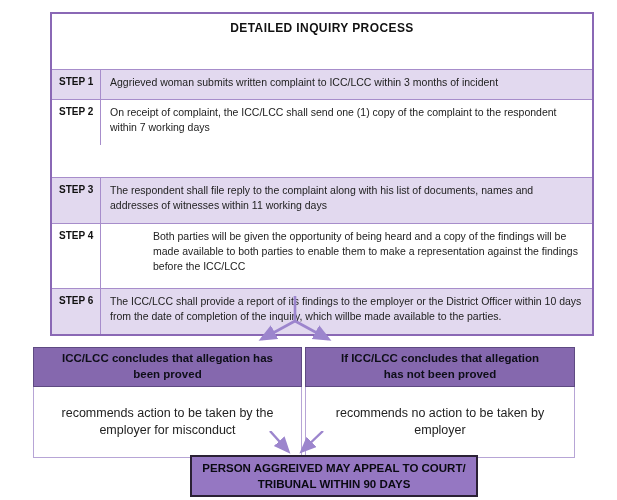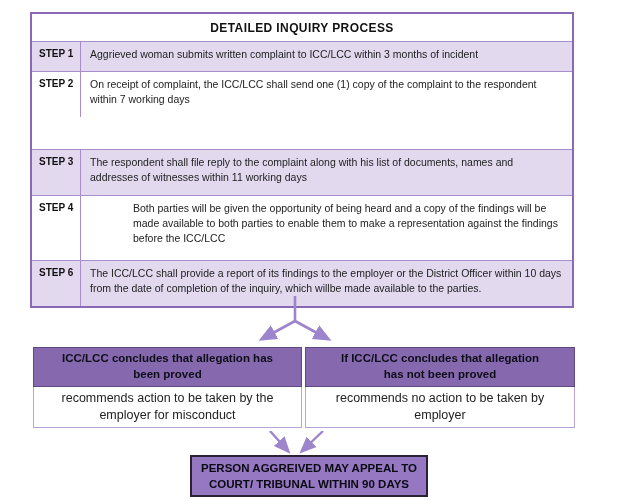--- a/index.html
+++ b/index.html
@@ -6,42 +6,42 @@
   body{
     width:617px;height:500px;position:relative;overflow:hidden;
     background:#ffffff;
     font-family:"Liberation Sans", sans-serif;
     color:#1c1c1c;
   }
   .canvas{position:absolute;inset:0;}
 
   
   .ptable{
-    position:absolute;left:30px;top:12px;width:540px;
+    position:absolute;left:50px;top:12px;width:540px;
     border:2px solid #8a68b5;background:#fff;
   }
   .ptable-title{
     min-height:27px;display:flex;align-items:center;justify-content:center;
     font-weight:bold;font-size:12px;letter-spacing:.4px;color:#111;
     background:#ffffff;
   }
   .prow{
     display:flex;border-top:1.5px solid #a78dcb;background:#ffffff;
   }
   .prow:nth-child(odd){background:#e2d9ef;}
   .prow-label{
     width:49px;flex:0 0 49px;border-right:1.5px solid #a78dcb;
     font-weight:bold;font-size:10px;color:#111;
     padding:6px 4px 4px 7px;box-sizing:border-box;white-space:nowrap;
   }
   .prow-text{
     flex:1;font-size:10.5px;line-height:1.45;color:#222;
     padding:5px 10px 5px 9px;box-sizing:border-box;
   }
-  .r1{min-height:29px;} .r2{min-height:45px;} .r3{min-height:45px;margin-top:32px;}
+  .r1{min-height:29px;margin-top:28px;} .r2{min-height:45px;} .r3{min-height:45px;margin-top:32px;}
   .r4{min-height:64px;gap:43px;} .r5{min-height:24px;} .r6{min-height:45px;}
 
   
   .arrow-svg{position:absolute;}
   #split-arrow{left:230px;top:296px;width:130px;height:48px;}
   #converge-arrows{left:255px;top:431px;width:110px;height:24px;}
 
   
   .outcome{position:absolute;top:347px;}
   .outcome-left{left:33px;width:269px;}
@@ -49,26 +49,26 @@
   .outcome-header{
     background:#8568ae;border:1px solid #5e4a82;
     min-height:40px;display:flex;align-items:center;justify-content:center;
     font-weight:bold;font-size:11.5px;line-height:1.35;color:#0e0e18;
     text-align:center;padding:2px 24px;box-sizing:border-box;
   }
   .outcome-body{
     background:#ffffff;border:1px solid #b7a5d6;border-top:none;
     min-height:40px;display:flex;align-items:center;justify-content:center;
     font-size:12.5px;line-height:1.35;color:#222;
-    text-align:center;padding:3px 12px;box-sizing:border-box;
+    text-align:center;padding:18px 12px;box-sizing:border-box;
   }
 
   
   .final-box{
-    position:absolute;left:190px;top:455px;width:238px;min-height:38px;
+    position:absolute;left:190px;top:455px;width:288px;min-height:38px;
     background:#9577c2;border:2px solid #2b2135;box-sizing:border-box;
     display:flex;align-items:center;justify-content:center;
     font-weight:bold;font-size:11.5px;line-height:1.4;color:#0a0a12;
     text-align:center;padding:3px 8px;
   }
 </style>
 </head>
 <body>
 
 <div class="canvas">

